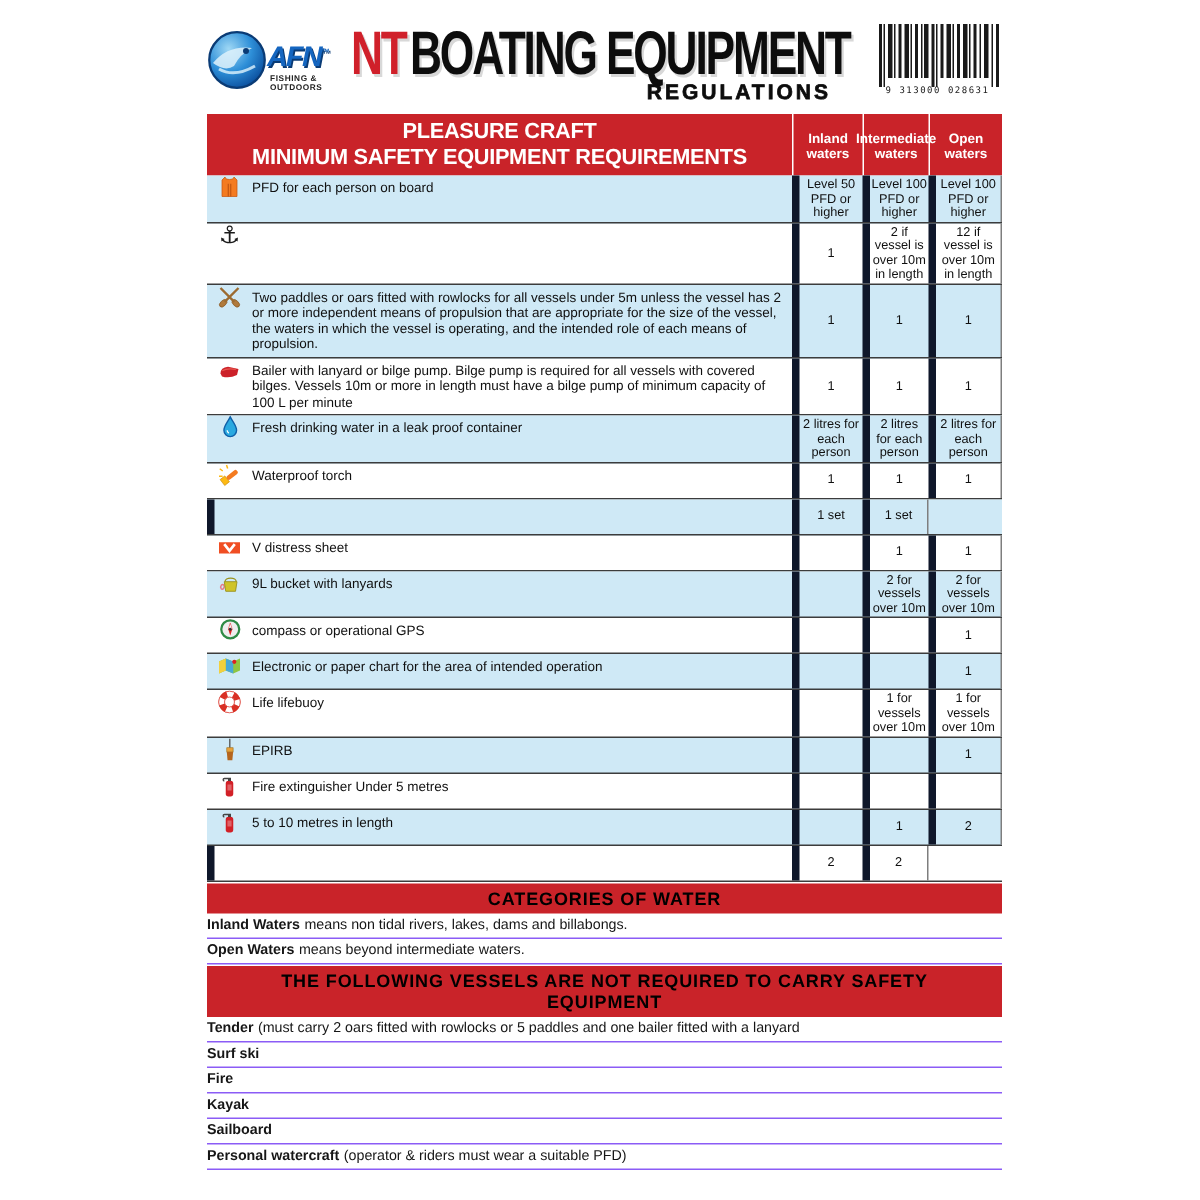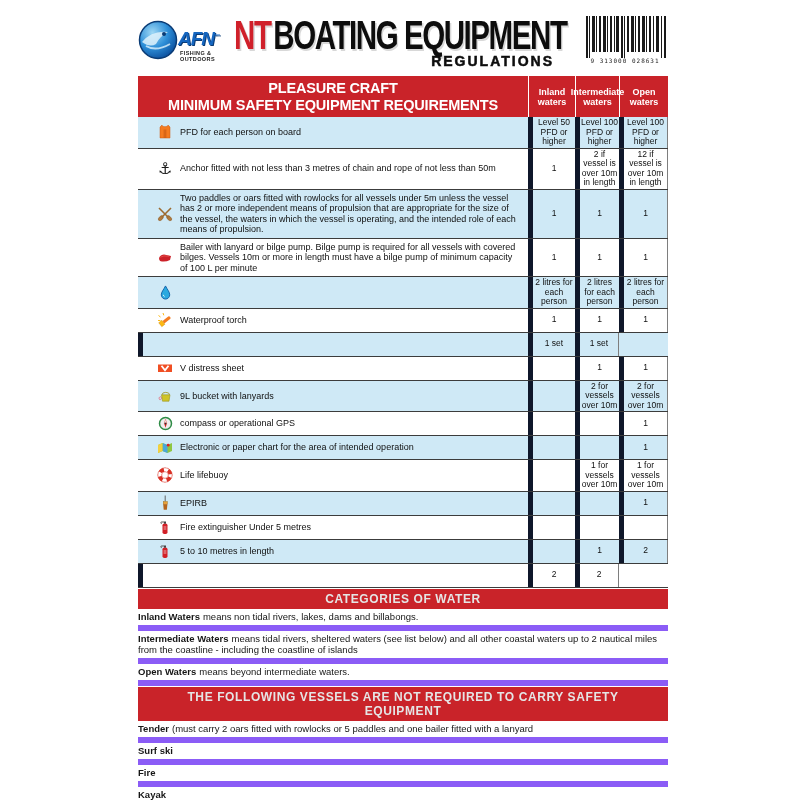--- a/index.html
+++ b/index.html
@@ -28,33 +28,33 @@
     font-family:"DejaVu Sans Mono",monospace;font-size:6px;color:#222;background:transparent;letter-spacing:1px;}
 
   
   .grid-row{display:grid;grid-template-columns:390px 47px 44px 49px;}
   .thead{background:#c92329;color:#fff;}
   .thead .t-title{padding:4px 8px;font-weight:bold;font-size:14.5px;line-height:16.5px;letter-spacing:-.2px;text-align:center;}
   .thead .t-col{border-left:1px solid #fff;display:flex;align-items:center;justify-content:center;
     text-align:center;font-weight:bold;font-size:9px;line-height:10px;padding:2px 1px;}
   .trow{border-bottom:1px solid #3c3c3c;min-height:23px;}
   .trow:nth-child(odd){background:#cfe9f6;}
-  .c-desc{display:flex;align-items:center;margin-left:12px;}
+  .c-desc{display:flex;align-items:flex-start;}
   .ic{flex:0 0 30px;display:flex;align-items:center;justify-content:center;}
   .ic svg{display:block;}
   .glyph{font-family:"DejaVu Sans",sans-serif;font-size:16px;line-height:16px;color:#1a1a1a;}
   .dt{font-size:9px;line-height:10.5px;padding:3px 6px 3px 0;color:#101010;}
   .c-val{border-left:5px solid #0f172a;display:flex;align-items:center;justify-content:center;
     text-align:center;font-size:8.5px;line-height:9.5px;padding:1px;color:#101010;}
   .c-val:last-child{border-right:1px solid #7e7e7e;}
 
   
-  .bar{background:#c92329;color:#e5e5e5;text-align:center;font-weight:bold;font-size:12px;
+  .bar{background:#c92329;color:#000000;text-align:center;font-weight:bold;font-size:12px;
     letter-spacing:.6px;padding:3px 12px;margin-top:1px;}
-  .sec-item{border-bottom:6px solid #8b5cf6;padding:2px 0 3px;font-size:9.5px;line-height:11px;color:#161616;}
+  .sec-item{border-bottom:1px solid #8b5cf6;padding:2px 0 3px;font-size:9.5px;line-height:11px;color:#161616;}
   .lead{font-weight:bold;margin-right:3px;}
 </style>
 </head>
 <body>
 
 <div class="sheet">
   <div class="content">
 
     <div class="masthead">
       <div class="logo">
@@ -139,21 +139,20 @@
         <div class="c-val">Level 50 PFD or higher</div>
         <div class="c-val">Level 100 PFD or higher</div>
         <div class="c-val">Level 100 PFD or higher</div>
       </div>
 
       <div class="grid-row trow">
         <div class="c-desc">
             <span class="ic">
               <span class="glyph">⚓</span>
             </span>
-          <span class="dt">Anchor fitted with not less than 3 metres of chain and rope of not less than 50m</span>
           </div>
         <div class="c-val">1</div>
         <div class="c-val">2 if vessel is over 10m in length</div>
         <div class="c-val">12 if vessel is over 10m in length</div>
       </div>
 
       <div class="grid-row trow">
         <div class="c-desc">
             <span class="ic">
           <svg width="16" height="16" viewBox="0 0 16 16">
@@ -187,20 +186,21 @@
       </div>
 
       <div class="grid-row trow">
         <div class="c-desc">
             <span class="ic">
           <svg width="15" height="15" viewBox="0 0 16 16">
                 <path d="M8 1C6 5 3.5 7.5 3.5 10.5a4.5 4.5 0 0 0 9 0C12.5 7.5 10 5 8 1z" fill="#2aa9e0" stroke="#1060a8"></path>
                 <path d="M5.8 10.5a2.2 2.2 0 0 0 1.2 2" stroke="#fff" fill="none" stroke-width=".9"></path>
               </svg>
             </span>
+          <span class="dt">Fresh drinking water in a leak proof container</span>
           </div>
         <div class="c-val">2 litres for each person</div>
         <div class="c-val">2 litres for each person</div>
         <div class="c-val">2 litres for each person</div>
       </div>
 
       <div class="grid-row trow">
         <div class="c-desc">
             <span class="ic">
           <svg width="16" height="16" viewBox="0 0 16 16">
@@ -359,21 +359,20 @@
       <div class="grid-row trow">
         <div class="c-val"></div>
         <div class="c-val">2</div>
         <div class="c-val">2</div>
       </div>
     </div>
 
     <div class="bar">CATEGORIES OF WATER</div>
     <div>
       <div class="sec-item"><span class="lead">Inland Waters</span><span>means non tidal rivers, lakes, dams and billabongs.</span></div>
-      <div class="sec-item"><span class="lead">Intermediate Waters</span><span>means tidal rivers, sheltered waters (see list below) and all other coastal waters up to 2 nautical miles from the coastline - including the coastline of islands</span></div>
       <div class="sec-item"><span class="lead">Open Waters</span><span>means beyond intermediate waters.</span></div>
     </div>
 
     <div class="bar">THE FOLLOWING VESSELS ARE NOT REQUIRED TO CARRY SAFETY EQUIPMENT</div>
     <div>
       <div class="sec-item"><span class="lead">Tender</span><span>(must carry 2 oars fitted with rowlocks or 5 paddles and one bailer fitted with a lanyard</span></div>
       <div class="sec-item"><span class="lead">Surf ski</span><span></span></div>
       <div class="sec-item"><span class="lead">Fire</span><span></span></div>
       <div class="sec-item"><span class="lead">Kayak</span><span></span></div>
       <div class="sec-item"><span class="lead">Sailboard</span><span></span></div>

